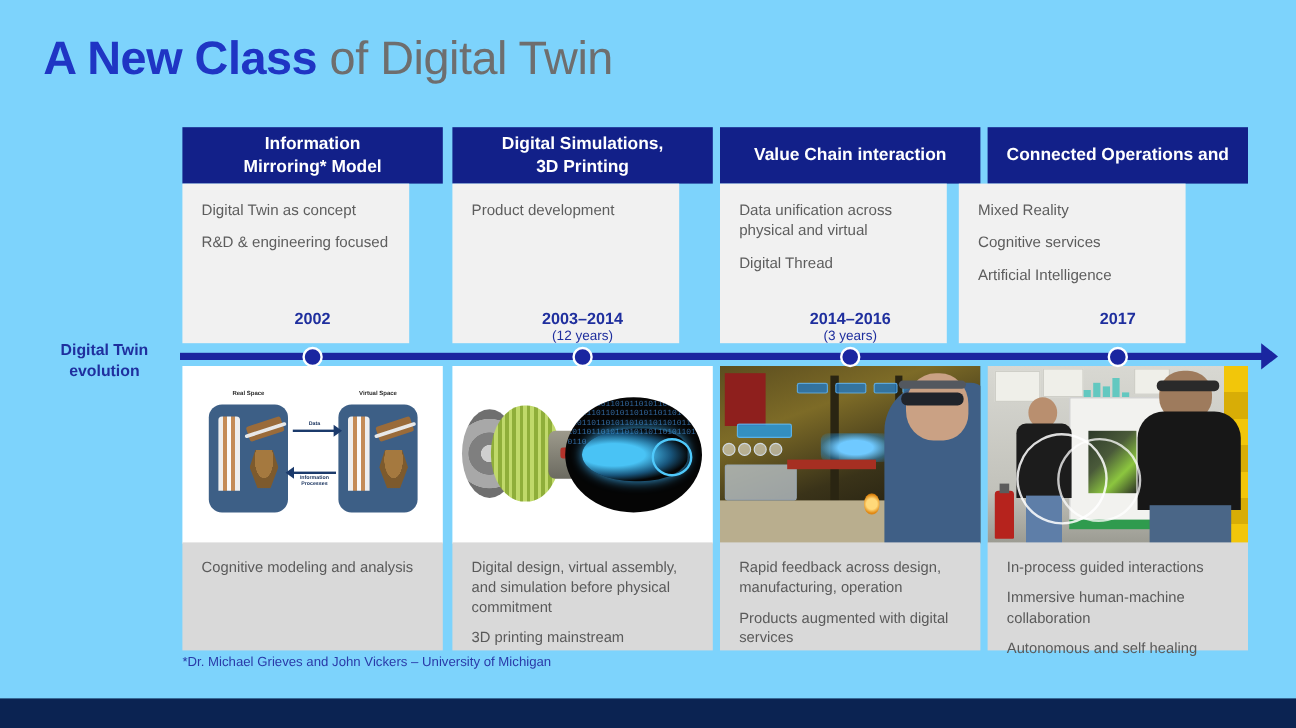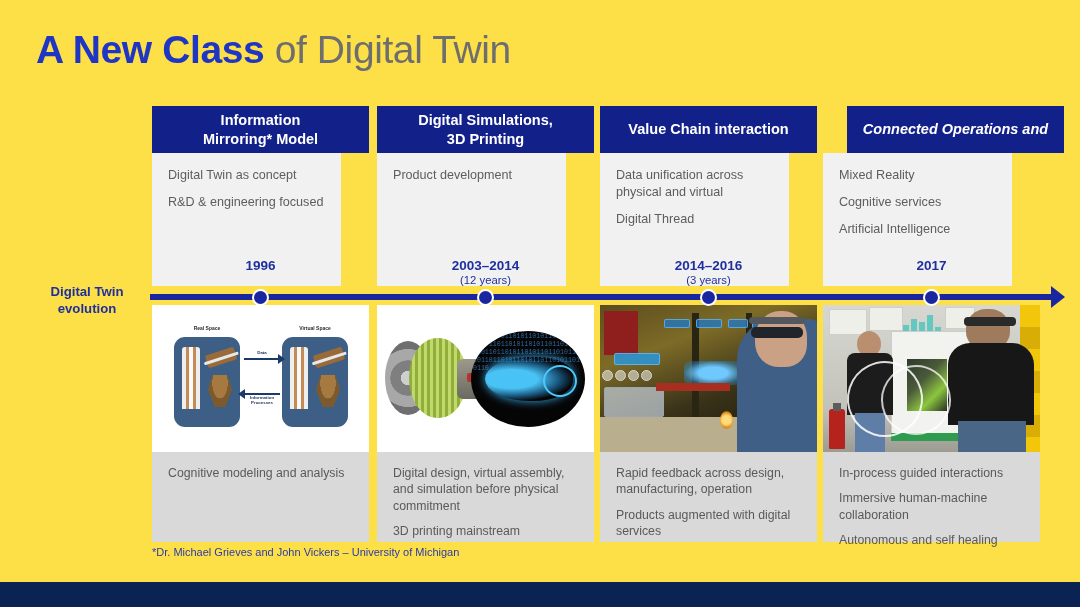--- a/index.html
+++ b/index.html
@@ -2,37 +2,37 @@
 <html><head>
 <meta charset="utf-8">
 <style>
   * { box-sizing: border-box; margin: 0; padding: 0; }
   html, body {
     width: 1080px; height: 607px;
     background: #ffffff;
     font-family: "Liberation Sans", sans-serif;
     overflow: hidden;
   }
-  #slide { position: relative; width: 1080px; height: 607px; background: #fde047; }
+  #slide { position: relative; width: 1080px; height: 607px; background: #7dd3fc; }
 
   
   .title {
     position: absolute; left: 36px; top: 28px;
     font-size: 39px; font-weight: 400; letter-spacing: -0.4px;
     white-space: nowrap;
   }
   .title .accent { color: #1f35c4; font-weight: 600; }
   .title .rest   { color: #6e6e6e; font-weight: 400; }
 
   
   .col { position: absolute; top: 106px; width: 217px; }
   .col-1 { left: 152px; }
   .col-2 { left: 377px; }
   .col-3 { left: 600px; }
-  .col-4 { left: 847px; font-style: italic; }
+  .col-4 { left: 823px; }
 
   .hdr {
     height: 47px; background: #122089; color: #ffffff;
     display: flex; align-items: center; justify-content: center;
     text-align: center; font-size: 14.5px; font-weight: 700;
     line-height: 1.28; padding: 0 6px;
   }
   .hdr span { display: block; }
 
   
@@ -284,21 +284,21 @@
       </div>
     </div>
   </div>
   <div class="panel-top col-1" style="left:152px">
     <div class="lines">
       <p>Digital Twin as concept</p>
       <p>R&amp;D &amp; engineering focused</p>
     </div>
   </div>
   <div class="year" style="left:152px">
-    <span>1996</span>
+    <span>2002</span>
     <span class="sub"></span>
   </div>
   <div class="imgband plain" style="left:152px">
     <div class="dg">
       <div class="caplbl l">Real Space</div>
       <div class="caplbl r">Virtual Space</div>
       <div class="box l"></div>
       <div class="box r"></div>
       <div class="rocket l"></div>
       <div class="rocket r"></div>
@@ -405,21 +405,21 @@
     </div>
   </div>
 
   <div class="col col-4">
     <div class="hdr">
       <div>
         <span>Connected Operations and</span>
       </div>
     </div>
   </div>
-  <div class="panel-top" style="left:823px">
+  <div class="panel-top" style="left:799px">
     <div class="lines">
       <p>Mixed Reality</p>
       <p>Cognitive services</p>
       <p>Artificial Intelligence</p>
     </div>
   </div>
   <div class="year" style="left:823px">
     <span>2017</span>
     <span class="sub"></span>
   </div>

